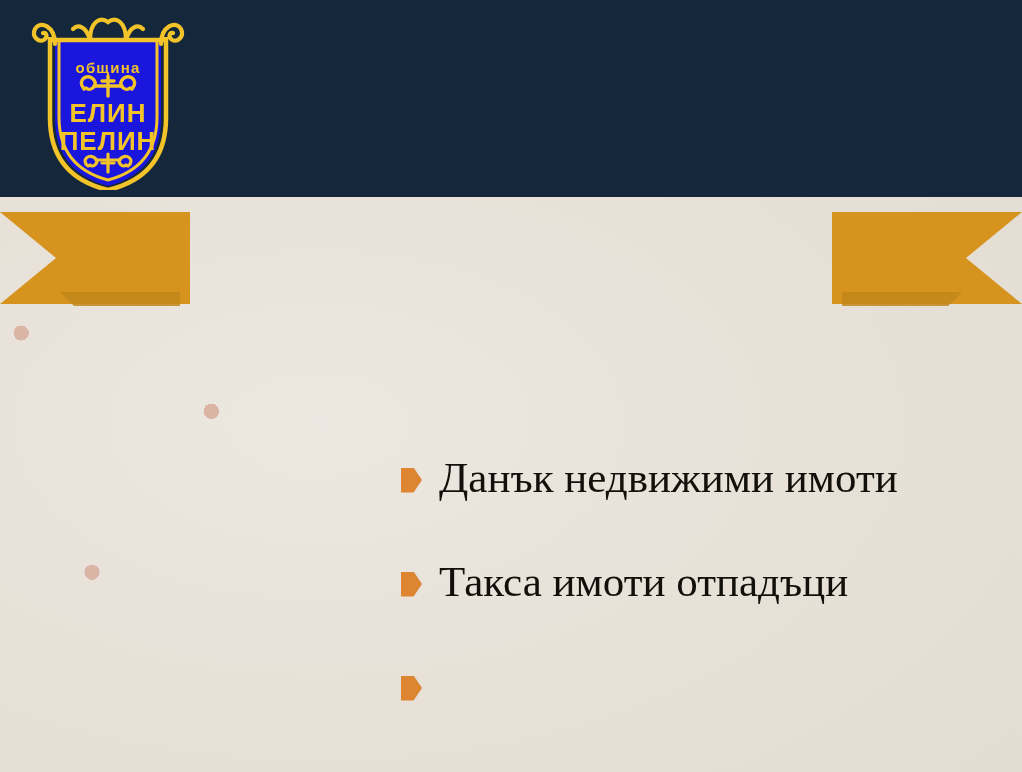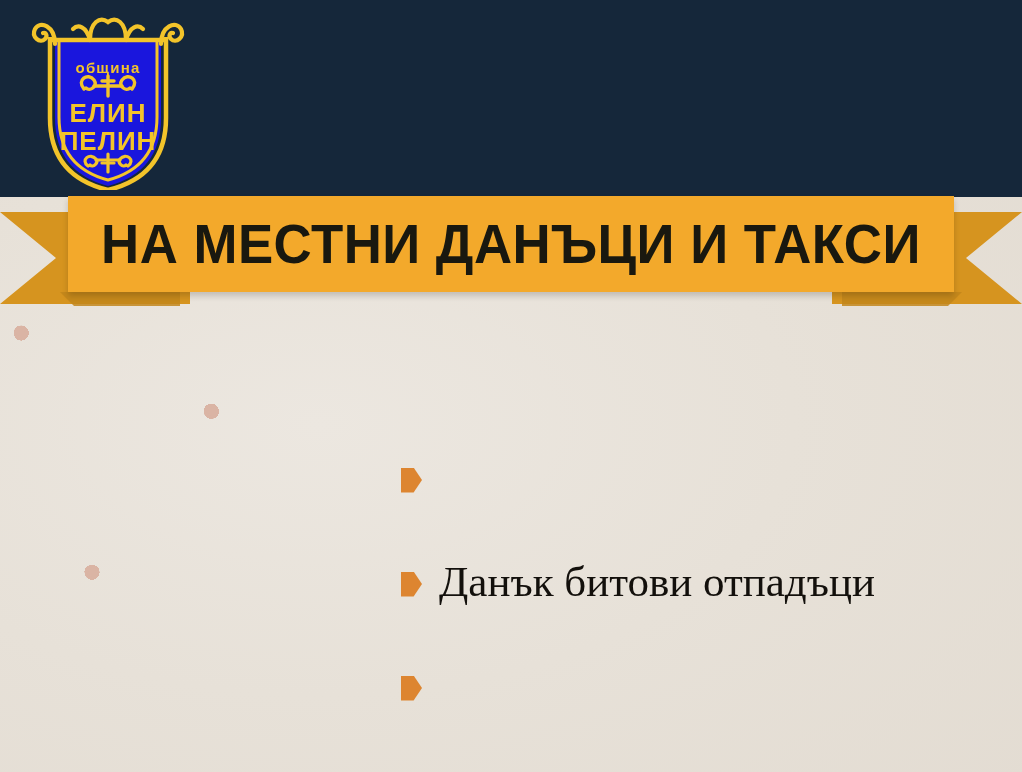--- a/index.html
+++ b/index.html
@@ -244,23 +244,20 @@
       </svg>
     </div>
 
   </div>
 
   <div class="ribbon">
     <div class="ribbon-tail left"></div>
     <div class="ribbon-tail right"></div>
     <div class="ribbon-shadow-l"></div>
     <div class="ribbon-shadow-r"></div>
-    <div class="ribbon-band">
-      <div class="ribbon-text">НА МЕСТНИ ДАНЪЦИ И ТАКСИ</div>
-    </div>
   </div>
 
   <div class="stamp" id="stamp-house">
     <div class="stamp-inner">
       <svg width="104" height="104" viewBox="0 0 104 104">
         <g fill="none" stroke="#2b89c6" stroke-width="6.2" stroke-linejoin="round" stroke-linecap="round">
           <path d="M8 47 L52 14 L73 30 L73 21 L84 21 L84 38 L96 47"></path>
           <path d="M18 47 L18 90 L86 90 L86 47"></path>
           <rect x="30" y="58" width="21" height="22" rx="5"></rect>
           <path d="M64 90 L64 64 Q64 60 69 60 L74 60 Q79 60 79 64 L79 90"></path>
@@ -306,23 +303,24 @@
           <path d="M27 82 L27 90 Q27 94 32 94 L37 94 Q41 94 41 90 L41 82"></path>
           <path d="M67 82 L67 90 Q67 94 72 94 L77 94 Q81 94 81 90 L81 82"></path>
         </g>
       </svg>
     </div>
   </div>
 
   <div class="list">
     <div class="list-item">
       <span class="bullet"></span>
+      <span class="list-label">Данък недвижими имоти</span>
     </div>
     <div class="list-item">
       <span class="bullet"></span>
-      <span class="list-label">Данък битови отпадъци</span>
+      <span class="list-label">Такса имоти отпадъци</span>
     </div>
     <div class="list-item">
       <span class="bullet"></span>
     </div>
   </div>
 
 </div>
 
 </body></html>

